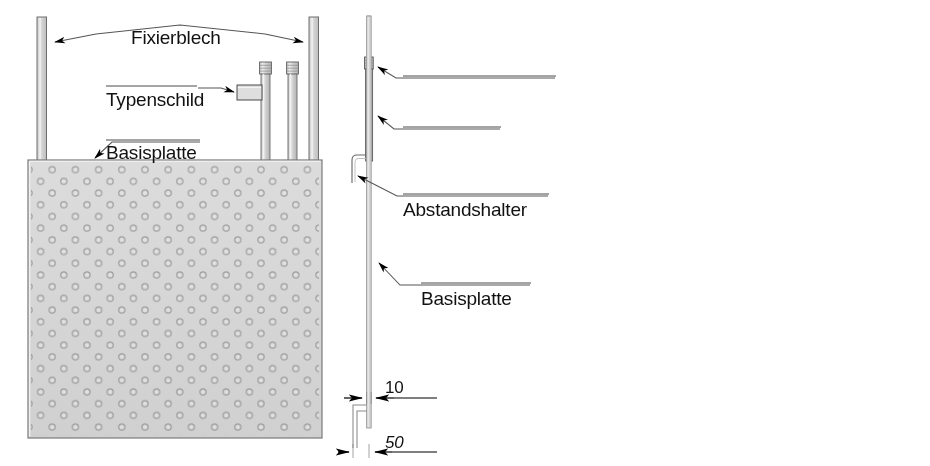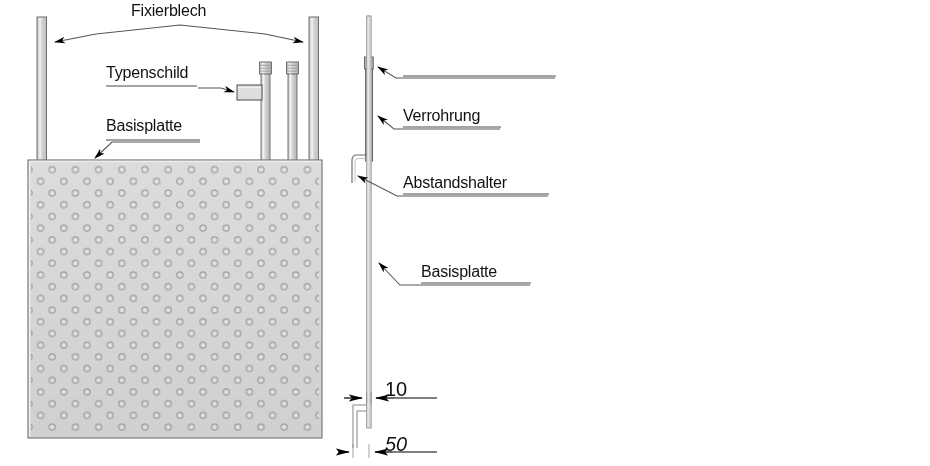--- a/index.html
+++ b/index.html
@@ -11,22 +11,22 @@
   #stage{position:absolute;left:0;top:0;width:930px;height:466px;}
   svg#drawing{position:absolute;left:0;top:0;width:930px;height:466px;display:block;}
   .lbl{
     position:absolute;
     font-family:"Liberation Sans", sans-serif;
     color:#111;
     white-space:pre;
     line-height:1.12;
     letter-spacing:-0.2px;
   }
-  .lbl-main{font-size:16px;}
-  .lbl-dim{font-size:20px;}
+  .lbl-main{font-size:19px;margin-top:25px;}
+  .lbl-dim{font-size:17px;}
 </style>
 </head>
 <body>
 
 <div id="stage">
 
   <svg id="drawing" viewBox="0 0 930 466">
     <defs>
       <linearGradient id="barGrad" x1="0" y1="0" x2="1" y2="0">
         <stop offset="0%" stop-color="#c9c9c9"></stop>
@@ -188,21 +188,20 @@
   </svg>
 
   <div class="lbl lbl-main" style="left:131px;top:2px;">Fixierblech</div>
 
   <div class="lbl lbl-main" style="left:106px;top:64px;">Typenschild</div>
 
   <div class="lbl lbl-main" style="left:106px;top:117px;">Basisplatte</div>
 
 
 
-  <div class="lbl lbl-main" style="left:403px;top:107px;">Verrohrung</div>
 
   <div class="lbl lbl-main" style="left:403px;top:174px;">Abstandshalter</div>
 
   <div class="lbl lbl-main" style="left:421px;top:263px;">Basisplatte</div>
 
   <div class="lbl lbl-dim" style="left:385px;top:378px;">10</div>
 
   <div class="lbl lbl-dim" style="left:385px;top:433px;font-style:italic;">50</div>
 
 </div>

